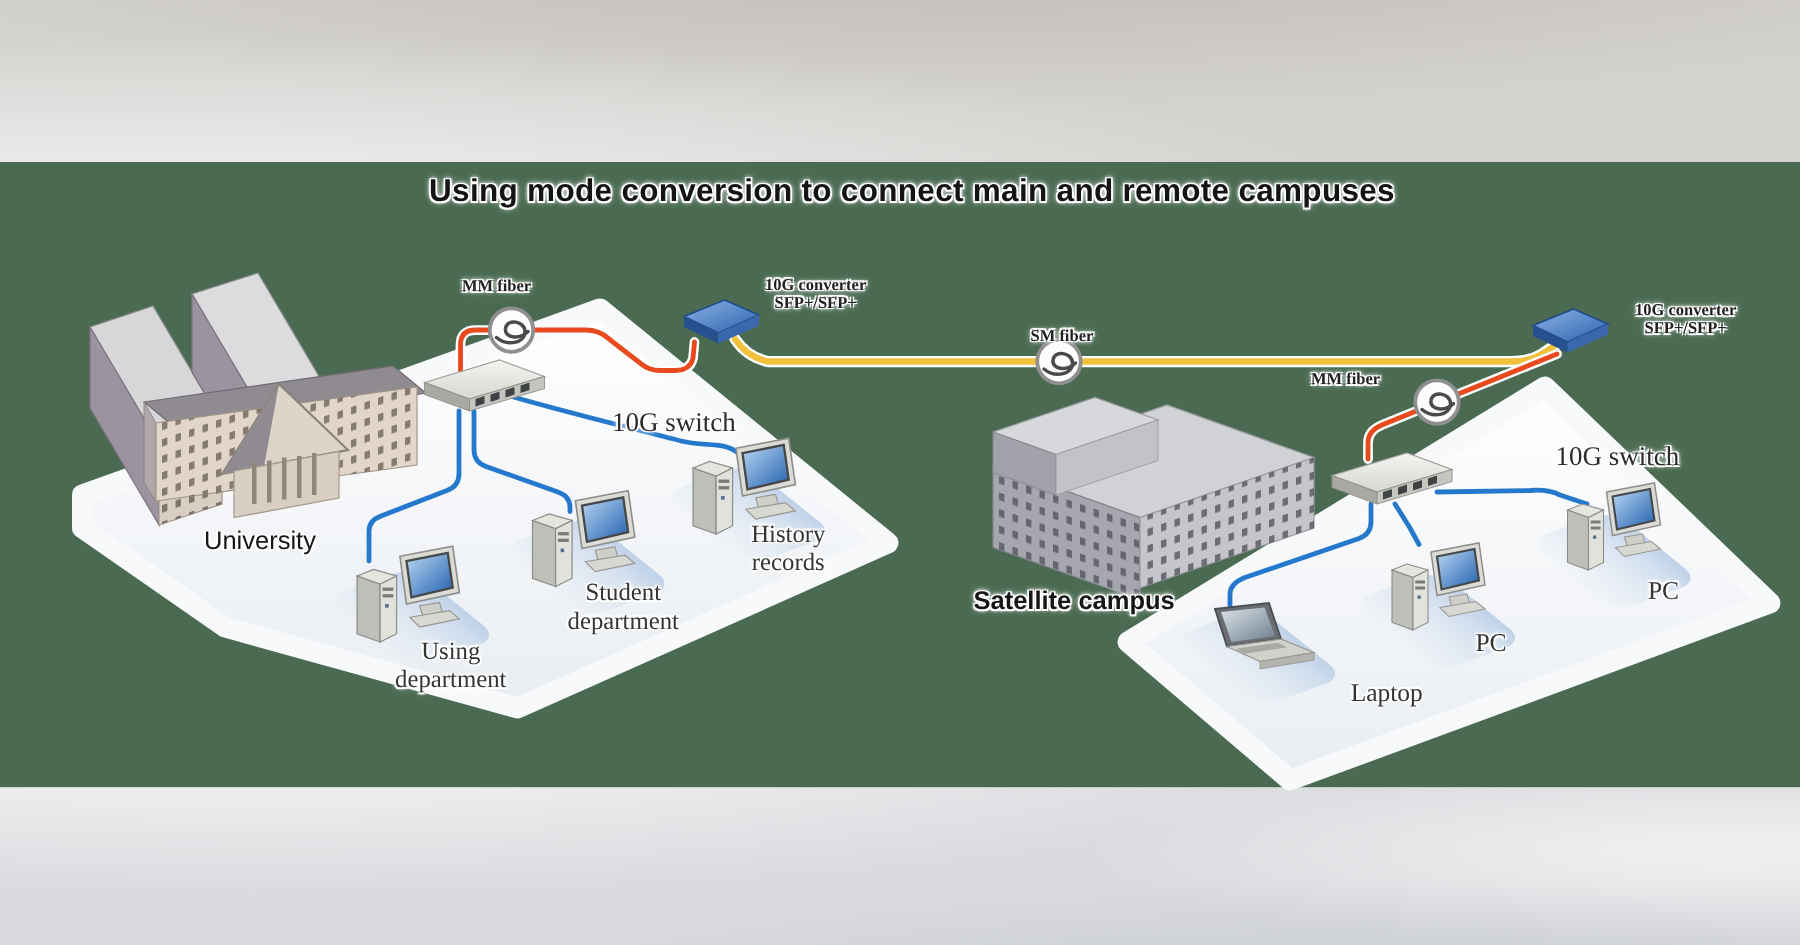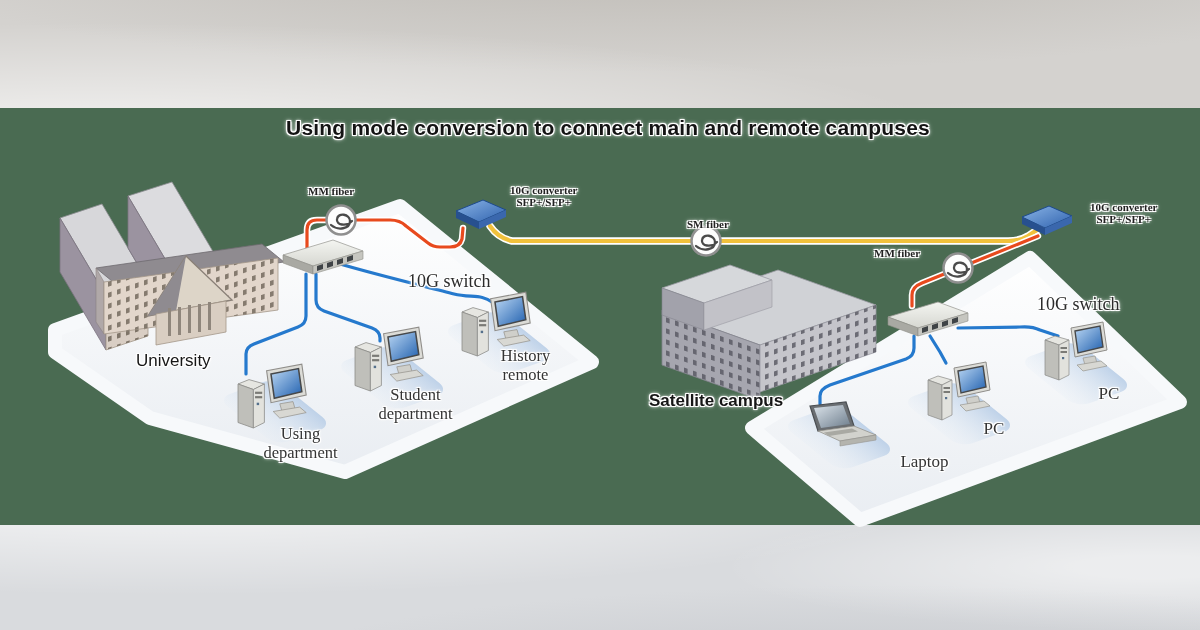--- a/index.html
+++ b/index.html
@@ -296,21 +296,21 @@
 <div class="lbl dev" style="left:230px; top:424px; width:125px;">
   <span>Using</span>
   <span>department</span>
 </div>
 <div class="lbl dev" style="left:345px; top:385px; width:125px;">
   <span>Student</span>
   <span>department</span>
 </div>
 <div class="lbl dev" style="left:455px; top:346px; width:125px;">
   <span>History</span>
-  <span>remote</span>
+  <span>records</span>
 </div>
 <div class="lbl dev" style="left:864px; top:452px; width:105px; font-size:17px;">
   <span>Laptop</span>
 </div>
 <div class="lbl dev" style="left:955px; top:419px; width:62px; font-size:17px;">
   <span>PC</span>
 </div>
 <div class="lbl dev" style="left:1070px; top:384px; width:62px; font-size:17px;">
   <span>PC</span>
 </div>

